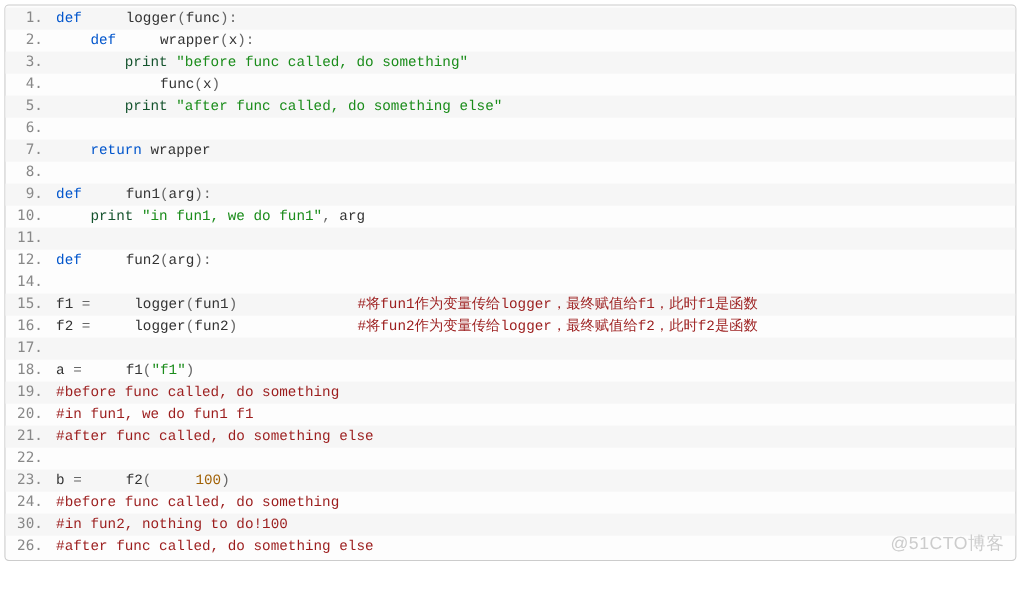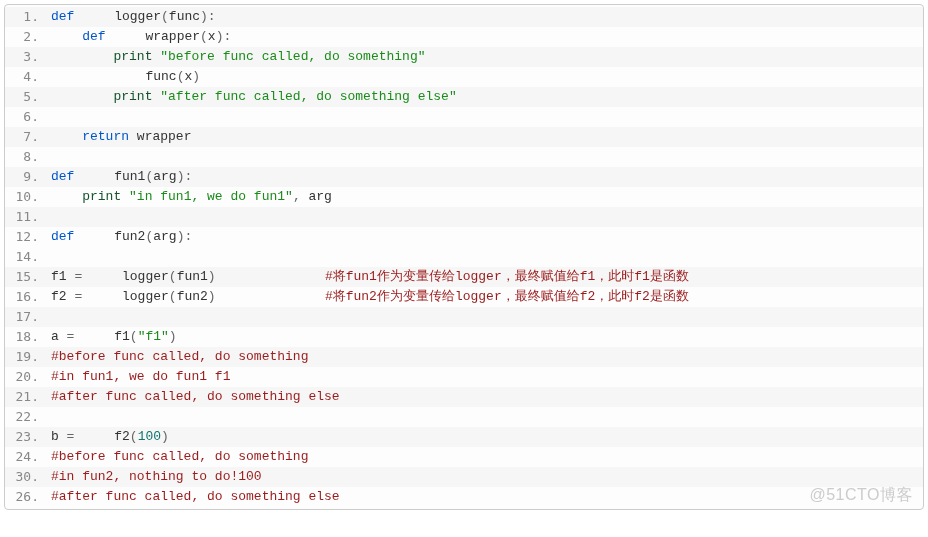--- a/index.html
+++ b/index.html
@@ -39,21 +39,21 @@
     flex: 1;
     padding-left: 6px;
     color: #333;
   }
   .code span { white-space: pre; }
   .kw { color: #0055cc; }      
   .name { color: #333; }
   .fn { color: #333; margin-left: 32px; }
   .builtin { color: #14532d; margin-top: 10px; } 
   .str { color: #1a8c1a; }     
-  .num { color: #0f766e; }     
+  .num { color: #a16207; margin-left: 40px; }     
   .comment { color: #9b1c1c; } 
   .punct { color: #666; }
   .watermark {
     position: absolute;
     bottom: 4px;
     right: 10px;
     color: #ccc;
     font-size: 16px;
     font-family: sans-serif;
     letter-spacing: 0.5px;

